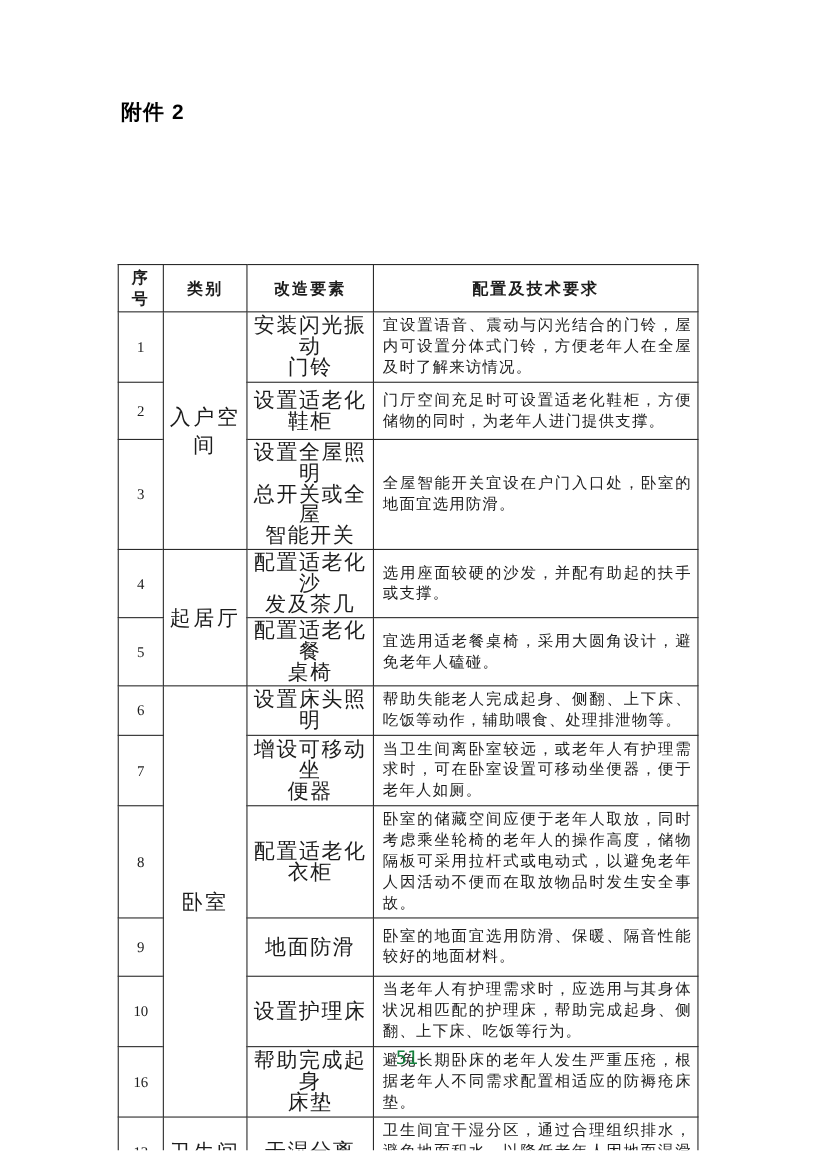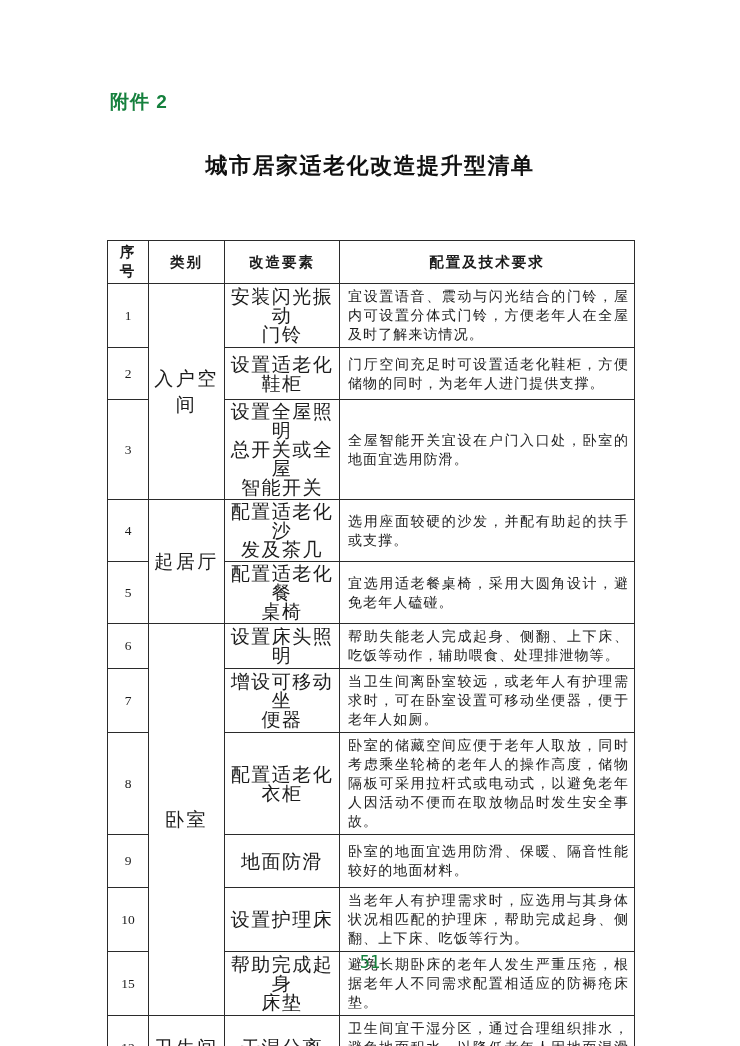--- a/index.html
+++ b/index.html
@@ -17,21 +17,21 @@
     overflow: hidden;
   }
   .attachment-label {
     position: absolute;
     top: 89px;
     left: 110px;
     font-family: "Liberation Sans", sans-serif;
     font-size: 19px;
     font-weight: bold;
     letter-spacing: 1px;
-    color: #15803d;
+    color: #000000;
   }
   .doc-title {
     position: absolute;
     top: 151px;
     left: 0;
     width: 100%;
     margin: 0;
     text-align: center;
     font-family: "Liberation Sans", sans-serif;
     font-size: 22px;
@@ -97,21 +97,20 @@
     color: #15803d;
   }
 </style>
 </head>
 <body>
 
 <div class="page">
 
   <div class="attachment-label">附件 2</div>
 
-  <h1 class="doc-title">城市居家适老化改造提升型清单</h1>
 
   <table class="list-table">
     <colgroup>
       <col style="width:41px">
       <col style="width:76px">
       <col style="width:115px">
       <col style="width:295px">
     </colgroup>
     <thead>
       <tr id="header-row">
@@ -177,21 +176,21 @@
           <td class="no-cell">9</td>
           <td class="element-cell">地面防滑</td>
           <td class="req-cell">卧室的地面宜选用防滑、保暖、隔音性能较好的地面材料。</td>
         </tr>
         <tr style="height: 51px;">
           <td class="no-cell">10</td>
           <td class="element-cell">设置护理床</td>
           <td class="req-cell">当老年人有护理需求时，应选用与其身体状况相匹配的护理床，帮助完成起身、侧翻、上下床、吃饭等行为。</td>
         </tr>
         <tr style="height: 47px;">
-          <td class="no-cell">15</td>
+          <td class="no-cell">16</td>
           <td class="element-cell">帮助完成起身
 床垫</td>
           <td class="req-cell">避免长期卧床的老年人发生严重压疮，根据老年人不同需求配置相适应的防褥疮床垫。</td>
         </tr>
         <tr style="height: 41px;">
           <td class="no-cell">12</td>
           <td class="category-cell" rowspan="1">卫生间</td>
           <td class="element-cell">干湿分离</td>
           <td class="req-cell">卫生间宜干湿分区，通过合理组织排水，避免地面积水，以降低老年人因地面湿滑而造</td>
         </tr>

